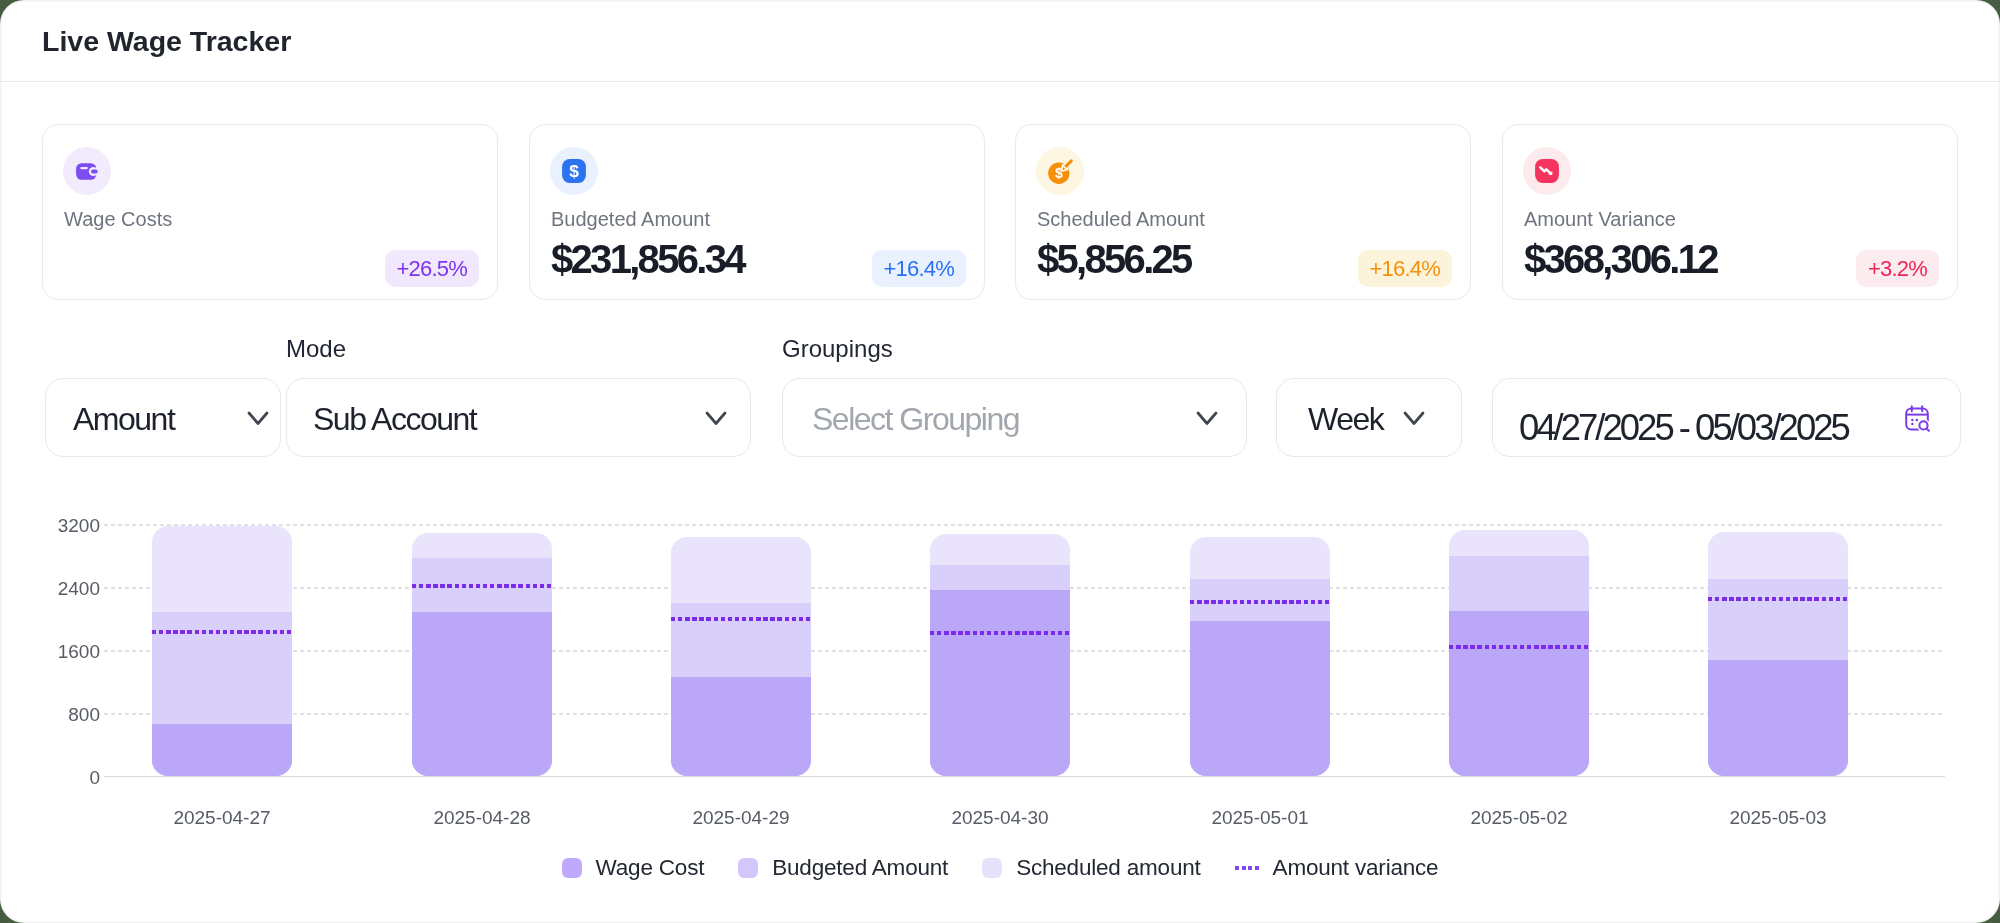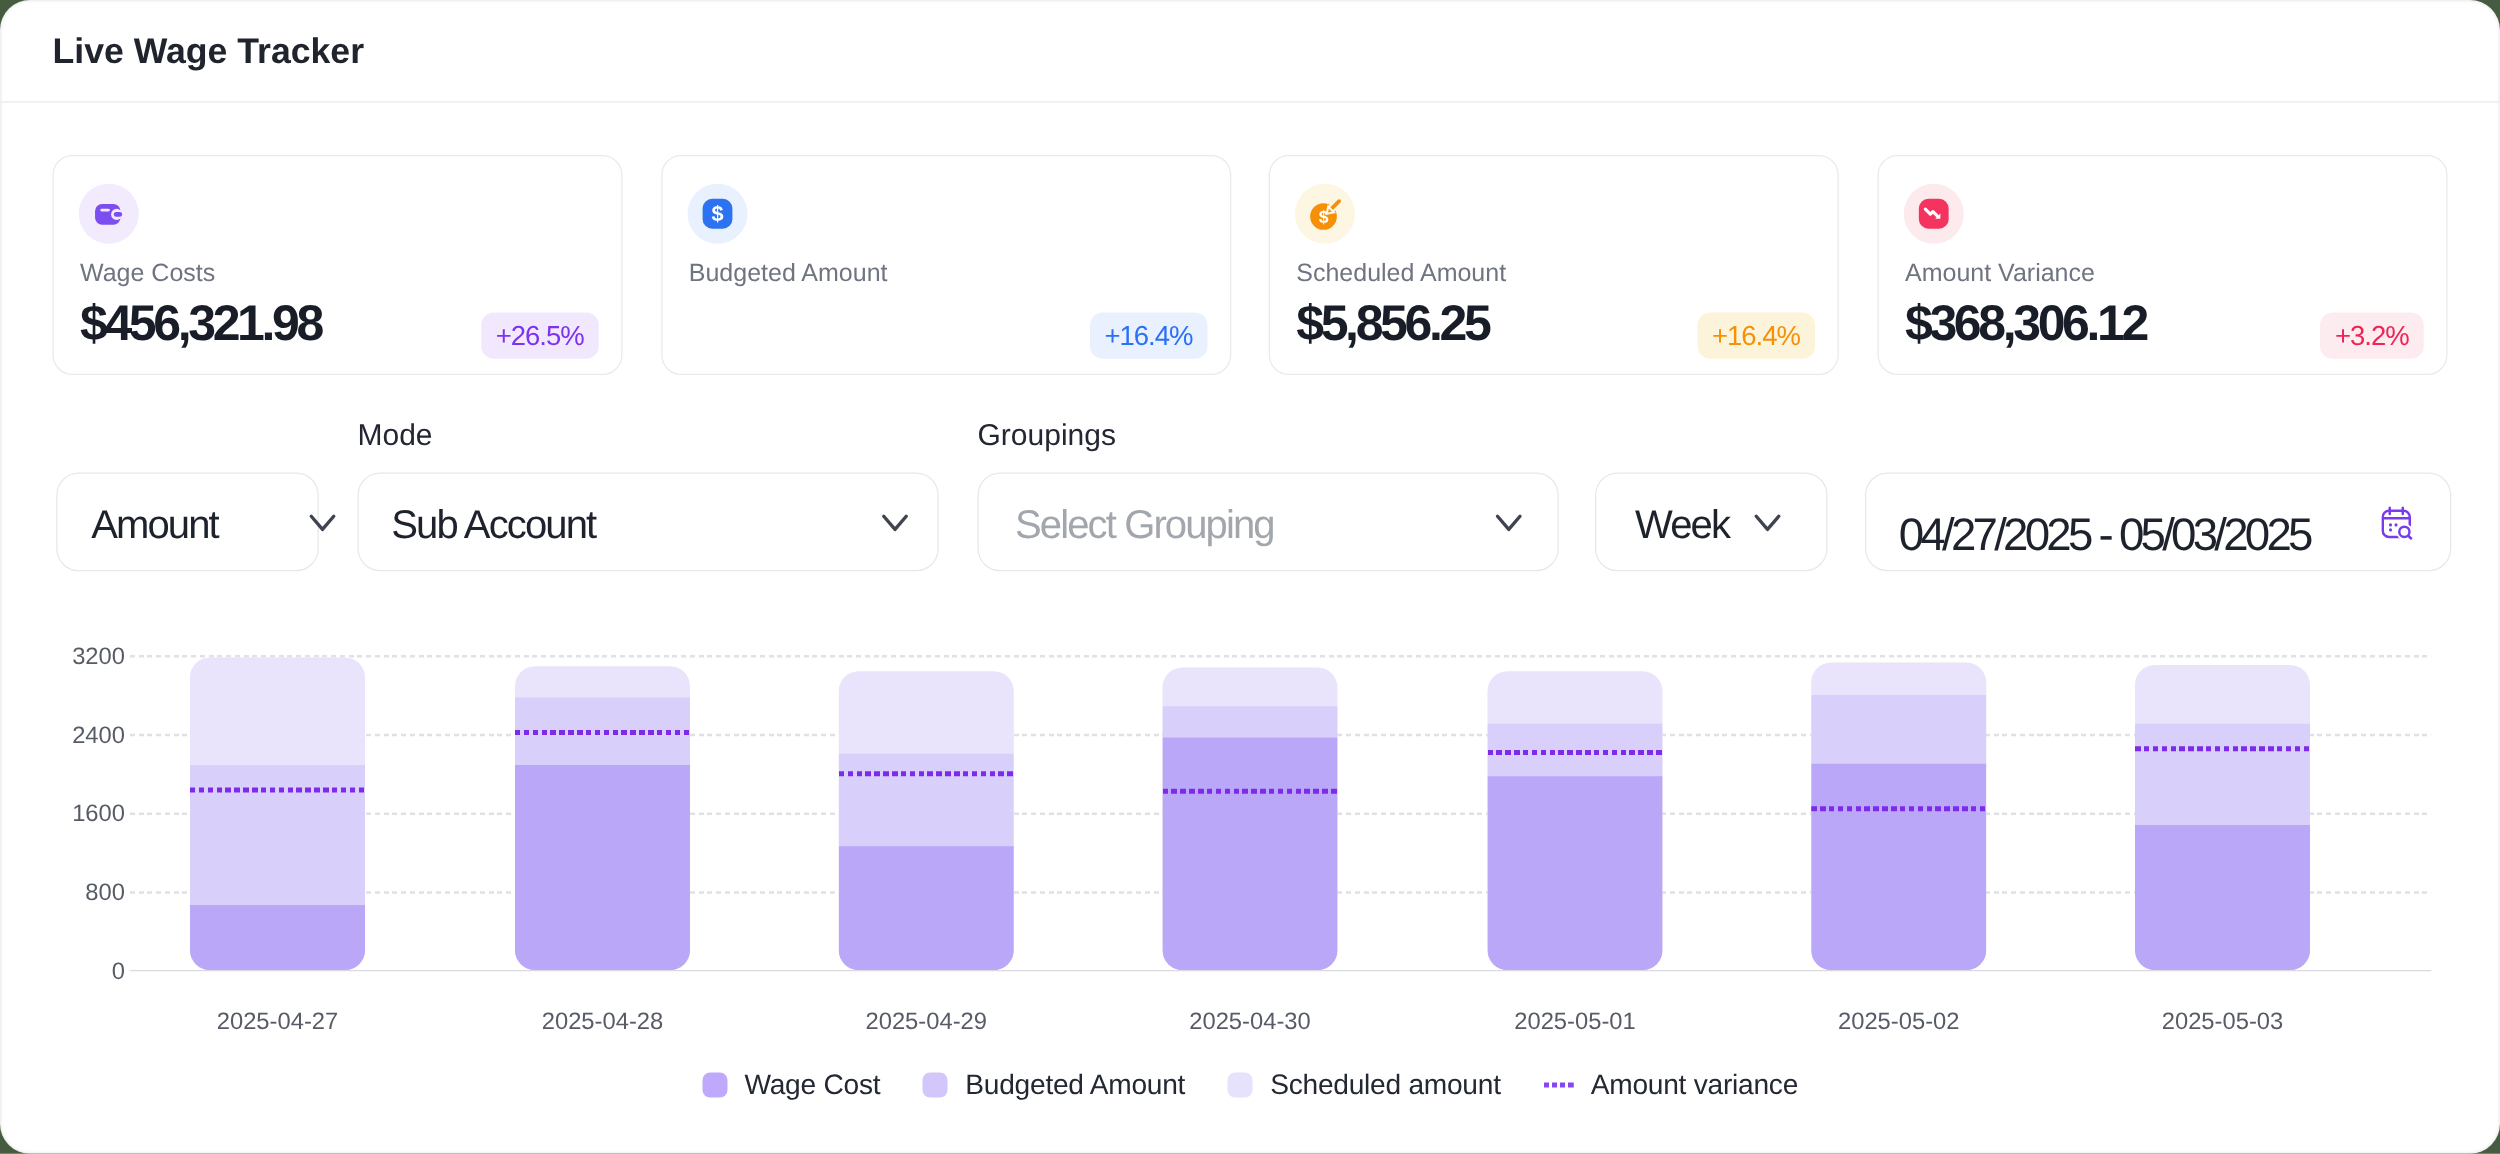--- a/index.html
+++ b/index.html
@@ -46,32 +46,32 @@
   <div class="kpi" style="left:42px;">
     <div class="ic" style="background:#f1ebfd;">
       <svg width="25" height="25" viewBox="0 0 24 24">
         <rect x="1" y="4" width="19.5" height="16" rx="5.5" fill="#7c4df0"></rect>
         <circle cx="17.6" cy="12" r="4.3" fill="#f1ebfd"></circle>
         <rect x="15.4" y="10.1" width="6.4" height="3.8" rx="1.9" fill="#7c4df0"></rect>
         <rect x="5" y="7.6" width="7.4" height="2.2" rx="1.1" fill="#f1ebfd"></rect>
       </svg>
     </div>
     <div class="lbl">Wage Costs</div>
-    <div class="val">$456,321.98</div>
     <div class="badge" style="background:#f2e8fe;color:#7c33f0;">+26.5%</div>
   </div>
 
   <div class="kpi" style="left:529px;">
     <div class="ic" style="background:#e8f1fd;">
       <svg width="26" height="26" viewBox="0 0 24 24">
         <rect x="1" y="1" width="22" height="22" rx="7" fill="#2c73f2"></rect>
         <text x="12" y="17.6" font-family="Liberation Sans, sans-serif" font-size="16" font-weight="bold" fill="#fff" text-anchor="middle">$</text>
       </svg>
     </div>
     <div class="lbl">Budgeted Amount</div>
+    <div class="val">$231,856.34</div>
     <div class="badge" style="background:#e9f1fe;color:#2b70f5;">+16.4%</div>
   </div>
 
   <div class="kpi" style="left:1015px;">
     <div class="ic" style="background:#fdf6e2;">
       <svg width="27" height="27" viewBox="0 0 24 24">
         <circle cx="10.5" cy="13.5" r="9.5" fill="#f79009"></circle>
         <text x="10.5" y="18" font-family="Liberation Sans, sans-serif" font-size="12.5" font-weight="bold" fill="#fff" text-anchor="middle">$</text>
         <path d="M21.6 2.6 L16 8.2" stroke="#fdf6e2" stroke-width="5.6" stroke-linecap="round"></path>
         <path d="M21.6 2.6 L16.3 7.9" stroke="#f79009" stroke-width="2.7" stroke-linecap="round"></path>
@@ -92,21 +92,21 @@
       </svg>
     </div>
     <div class="lbl">Amount Variance</div>
     <div class="val">$368,306.12</div>
     <div class="badge" style="background:#fdecef;color:#ef2456;">+3.2%</div>
   </div>
 
   <div class="flbl" style="left:286px;">Mode</div>
   <div class="flbl" style="left:782px;">Groupings</div>
 
-  <div class="fbox" style="left:45px;width:210px;">
+  <div class="fbox" style="left:45px;width:236px;">
     <div class="txt" style="margin-left:27px;">Amount</div>
     <svg class="chev" style="left:201px;" width="22" height="15" viewBox="0 0 22 15">
       <path d="M2 2 L11 12.5 L20 2" stroke="#3f4450" stroke-width="2.7" fill="none" stroke-linecap="round" stroke-linejoin="round"></path>
     </svg>
   </div>
   <div class="fbox" style="left:286px;width:465px;">
     <div class="txt" style="margin-left:26px;">Sub Account</div>
     <svg class="chev" style="left:418px;" width="22" height="15" viewBox="0 0 22 15">
       <path d="M2 2 L11 12.5 L20 2" stroke="#3f4450" stroke-width="2.7" fill="none" stroke-linecap="round" stroke-linejoin="round"></path>
     </svg>

